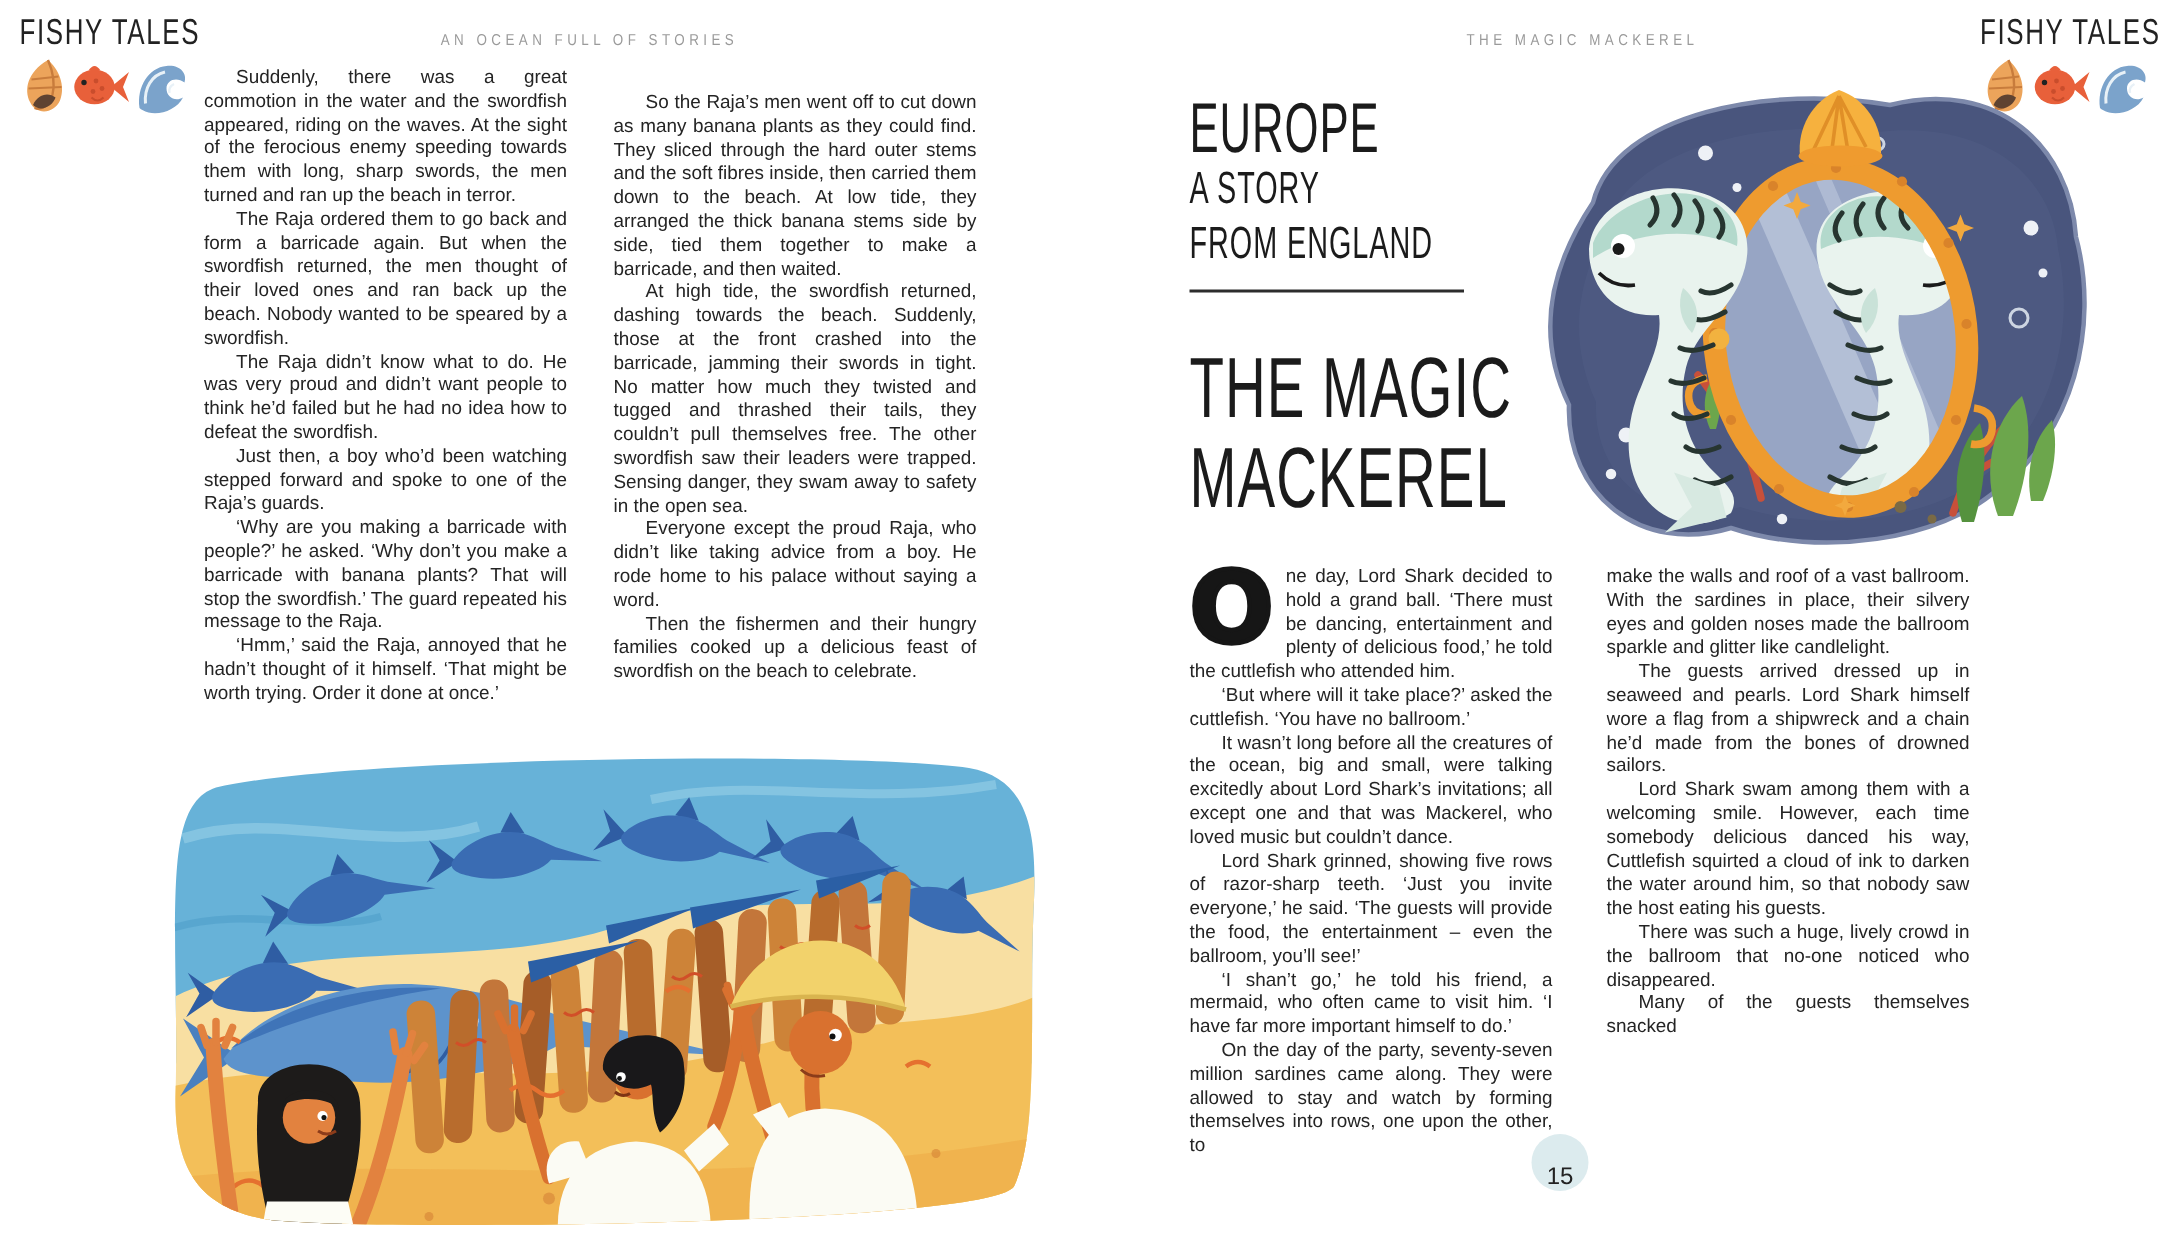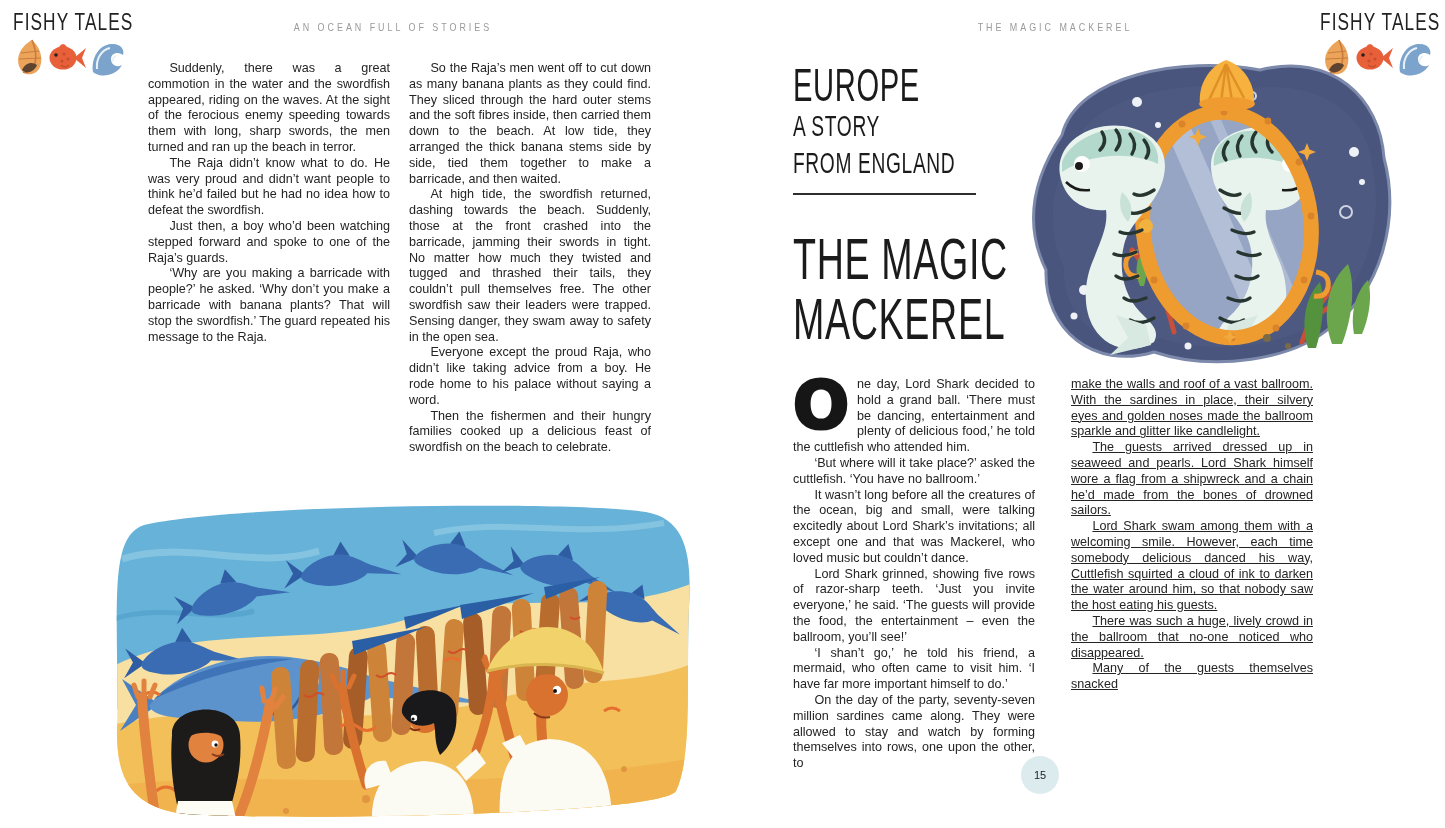--- a/index.html
+++ b/index.html
@@ -17,29 +17,29 @@
   .rule{position:absolute;left:793px;top:193px;width:183px;height:2px;background:#2d2d2d;}
   .title1{position:absolute;left:793px;top:226px;font-size:57px;transform:scaleX(.66);letter-spacing:1px;}
   .title2{position:absolute;left:793px;top:286px;font-size:57px;transform:scaleX(.66);letter-spacing:1px;}
   .col{position:absolute;width:242px;text-align:justify;font-size:12.6px;line-height:15.8px;
        overflow:hidden;}
   .col p{margin:0;text-indent:1.7em;}
   .col.flush p:first-child{text-indent:0;}
   .opening{text-indent:0 !important;}
   .dropcap{float:left;font-size:66px;line-height:52px;font-weight:700;margin:3px 8px 0 0;
            color:#161616;-webkit-text-stroke:3px #161616;font-family:"DejaVu Sans",sans-serif;}
-  .c1L{left:136px;top:61px;height:437px;margin-left:12px;}
+  .c1L{left:136px;top:44px;height:437px;}
   .c2L{left:409px;top:61px;height:437px;}
   .c1R{left:793px;top:377px;height:400px;}
-  .c2R{left:1071px;top:377px;height:400px;text-decoration:underline;}
+  .c2R{left:1071px;top:377px;height:400px;}
   .illoL{position:absolute;left:104px;top:499px;width:594px;height:324px;}
   .illoR{position:absolute;left:1002px;top:40px;width:393px;height:340px;}
   .pagenum{position:absolute;left:1021px;top:756px;width:38px;height:38px;border-radius:50%;
-           background:#dcebee;display:flex;align-items:center;justify-content:center;
-           font-size:11px;color:#222;}
+           background:#dcebee;display:flex;align-items:flex-end;justify-content:center;
+           font-size:16px;color:#222;}
 </style>
 </head>
 <body>
 
 <div class="spread">
 
   <div class="brand" style="left:13px;top:8px;">
     <span class="brand-text">FISHY TALES</span>
     <svg width="112" height="44" viewBox="0 0 112 44">
       <g transform="translate(2,3)">
@@ -91,23 +91,25 @@
         <path d="M25,15 q-4,2 -3,6" stroke="#e8f1f7" stroke-width="1.6" fill="none"></path>
       </g>
     </svg>
   </div>
 
   <div class="runhead" style="left:393px;">AN OCEAN FULL OF STORIES</div>
   <div class="runhead" style="left:1055px;">THE MAGIC MACKEREL</div>
 
   <div class="col c1L">
       <p>Suddenly, there was a great commotion in the water and the swordfish appeared, riding on the waves. At the sight of the ferocious enemy speeding towards them with long, sharp swords, the men turned and ran up the beach in terror.</p>
+      <p>The Raja ordered them to go back and form a barricade again. But when the swordfish returned, the men thought of their loved ones and ran back up the beach. Nobody wanted to be speared by a swordfish.</p>
       <p>The Raja didn’t know what to do. He was very proud and didn’t want people to think he’d failed but he had no idea how to defeat the swordfish.</p>
       <p>Just then, a boy who’d been watching stepped forward and spoke to one of the Raja’s guards.</p>
       <p>‘Why are you making a barricade with people?’ he asked. ‘Why don’t you make a barricade with banana plants? That will stop the swordfish.’ The guard repeated his message to the Raja.</p>
+      <p>‘Hmm,’ said the Raja, annoyed that he hadn’t thought of it himself. ‘That might be worth trying. Order it done at once.’</p>
     </div>
   <div class="col c2L">
       <p>So the Raja’s men went off to cut down as many banana plants as they could find. They sliced through the hard outer stems and the soft fibres inside, then carried them down to the beach. At low tide, they arranged the thick banana stems side by side, tied them together to make a barricade, and then waited.</p>
       <p>At high tide, the swordfish returned, dashing towards the beach. Suddenly, those at the front crashed into the barricade, jamming their swords in tight. No matter how much they twisted and tugged and thrashed their tails, they couldn’t pull themselves free. The other swordfish saw their leaders were trapped. Sensing danger, they swam away to safety in the open sea.</p>
       <p>Everyone except the proud Raja, who didn’t like taking advice from a boy. He rode home to his palace without saying a word.</p>
       <p>Then the fishermen and their hungry families cooked up a delicious feast of swordfish on the beach to celebrate.</p>
     </div>
 
   <svg class="illoL" viewBox="0 0 594 324">
     <defs>

